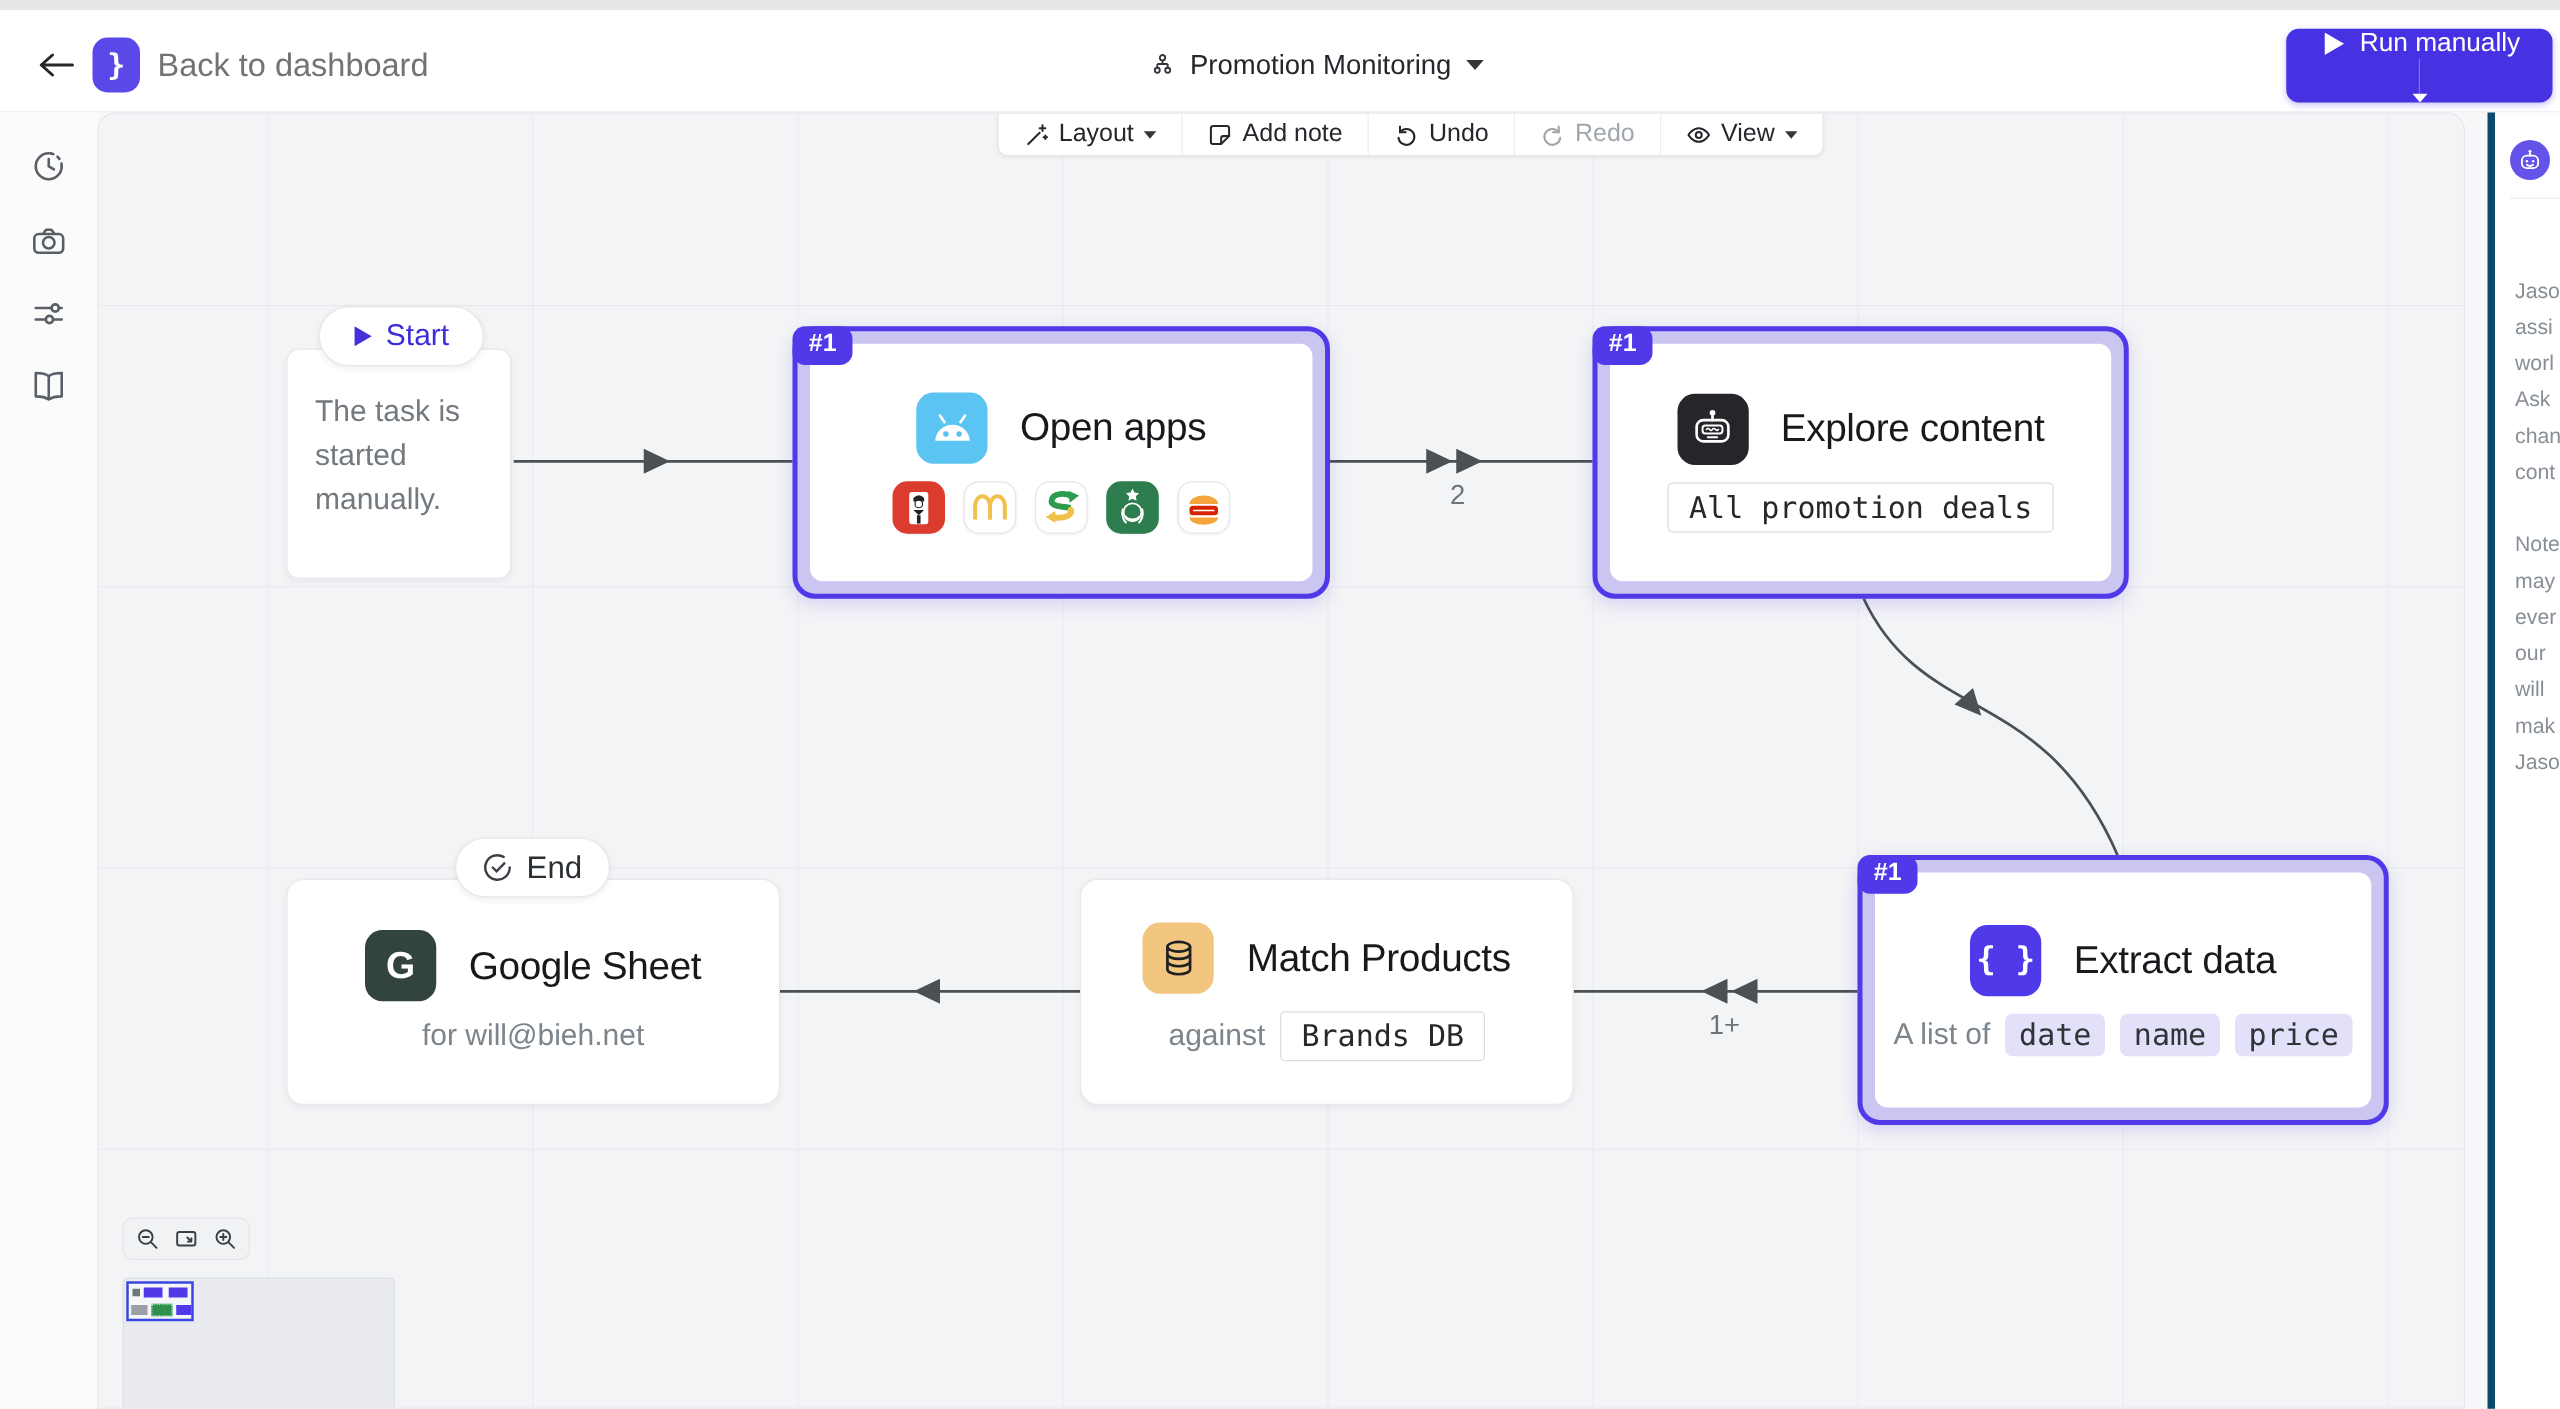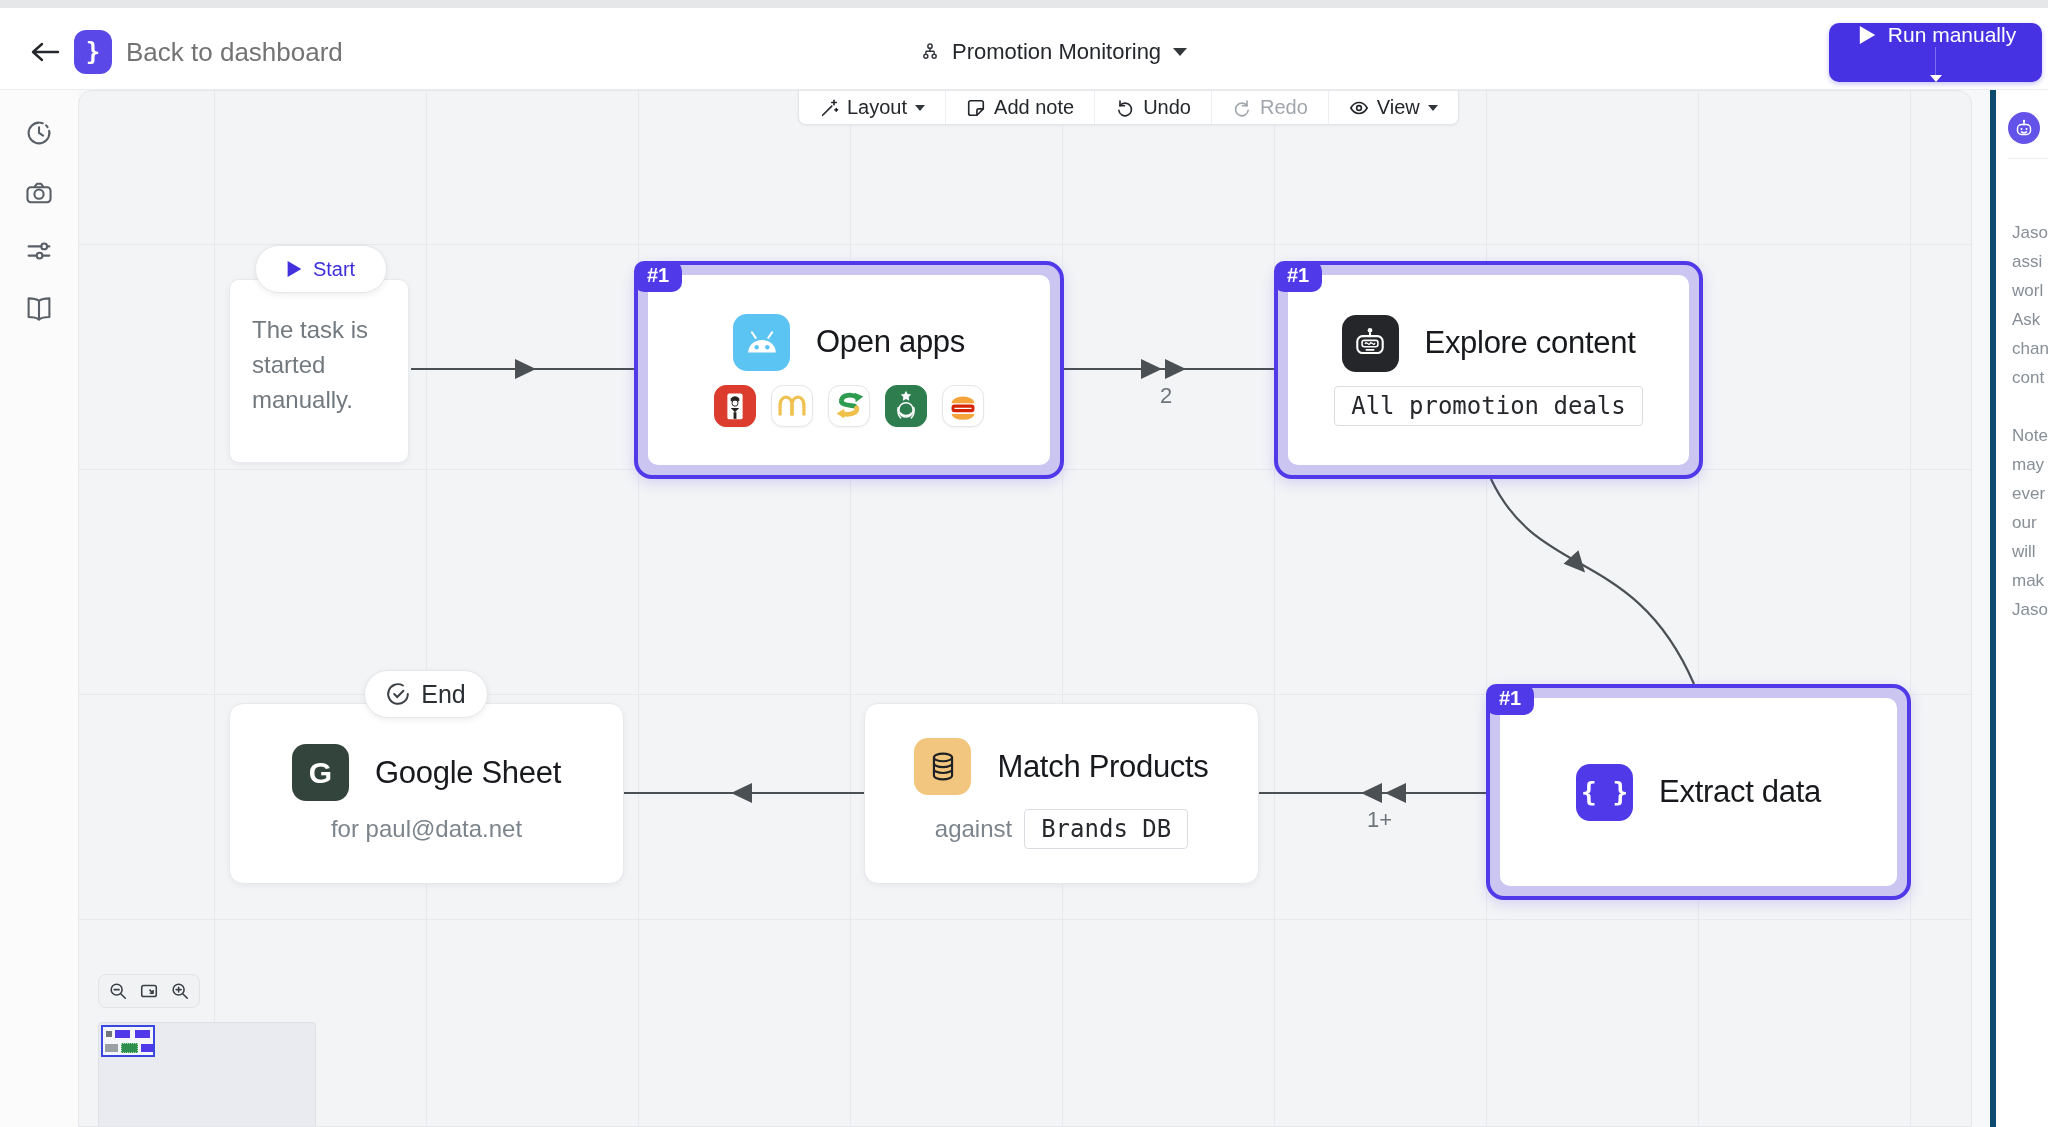--- a/index.html
+++ b/index.html
@@ -233,21 +233,21 @@
       </svg>
       <span>View</span>
       <span class="caret"></span>
     </div>
   </div>
 
   <div class="pill" style="left:176px; top:154px; width:132px; height:48px; z-index:3">
     <svg width="15" height="16" viewBox="0 0 12 14">
       <polygon points="0,0 12,7 0,14" fill="#4431DE"></polygon>
     </svg>
-    <span style="font-size:20px; color:#3D2EDC">Start</span>
+    <span style="font-size:24px; color:#3D2EDC">Start</span>
   </div>
   <div class="abs" id="start-card">
     <span>The task is started manually.</span>
   </div>
 
   <div class="node-sel" style="left:555px; top:170px; width:430px; height:218px">
     <div class="num-badge">#1</div>
     <div class="card">
       <div class="node-head">
         <div class="node-icon" style="background:#5BC4F3">
@@ -323,20 +323,26 @@
     </div>
   </div>
 
   <div class="node-sel" style="left:1407px; top:593px; width:425px; height:216px">
     <div class="num-badge">#1</div>
     <div class="card">
       <div class="node-head">
         <div class="node-icon mono" style="background:#4F39E8; color:#fff; font-size:26px; font-weight:bold">{ }</div>
         <span class="node-title">Extract data</span>
       </div>
+      <div class="param-row">
+        <span class="gray-label">A list of</span>
+        <span class="chip-lav">date</span>
+        <span class="chip-lav">name</span>
+        <span class="chip-lav">price</span>
+      </div>
     </div>
   </div>
 
   <div class="node-plain" style="left:785px; top:612px; width:395px; height:181px">
     <div class="node-head">
       <div class="node-icon" style="background:#F2C67E">
         <svg width="30" height="32" viewBox="0 0 28 30" fill="none" stroke="#1E2023" stroke-width="2">
           <ellipse cx="14" cy="6" rx="8.5" ry="3.6"></ellipse>
           <path d="M5.5 6v17c0 2 3.8 3.6 8.5 3.6s8.5-1.6 8.5-3.6V6"></path>
           <path d="M5.5 11.5c0 2 3.8 3.6 8.5 3.6s8.5-1.6 8.5-3.6M5.5 17c0 2 3.8 3.6 8.5 3.6s8.5-1.6 8.5-3.6"></path>
@@ -355,21 +361,21 @@
       <path d="M20 11a9 9 0 1 1-4.5-7.8"></path>
         <path d="M7.5 11l2.8 2.8L16 8"></path>
     </svg>
     <span style="font-size:25px; color:#2A2F34">End</span>
   </div>
   <div class="node-plain" style="left:150px; top:612px; width:395px; height:181px">
     <div class="node-head">
       <div class="node-icon" style="background:#32443C; color:#fff; font-size:30px; font-weight:bold">G</div>
       <span class="node-title">Google Sheet</span>
     </div>
-    <span class="gray-label">for paul@data.net</span>
+    <span class="gray-label">for will@bieh.net</span>
   </div>
 
   <div class="abs" id="zoomctrl">
     <svg class="zc-btn" viewBox="0 0 22 22" fill="none" stroke="currentColor" stroke-width="1.7" stroke-linecap="round">
       <circle cx="9.5" cy="9.5" r="6"></circle>
         <path d="M14 14l5 5M6.8 9.5h5.4"></path>
     </svg>
     <svg class="zc-btn" viewBox="0 0 22 22" fill="none" stroke="currentColor" stroke-width="1.7" stroke-linejoin="round">
       <rect x="3" y="5" width="16" height="12" rx="2"></rect>
         <path d="M15.5 13.5l-4-4M15.5 9.8v3.7h-3.7"></path>

